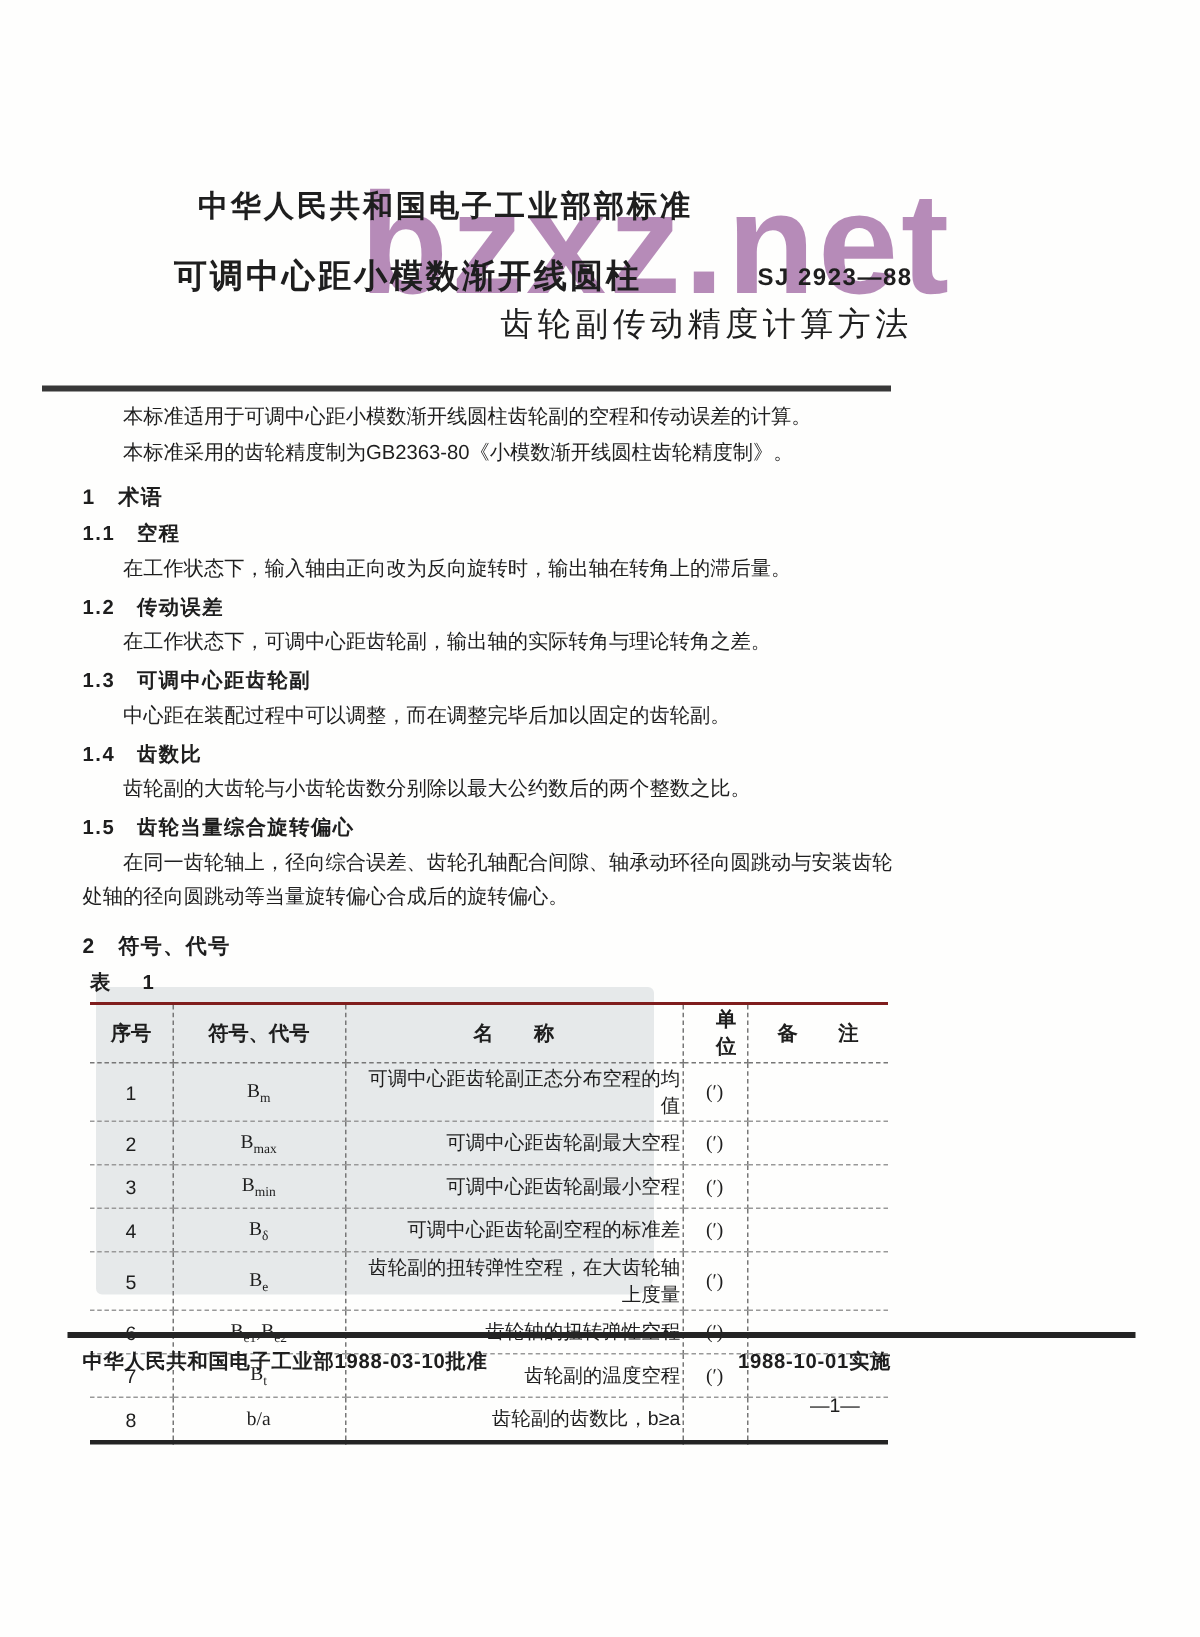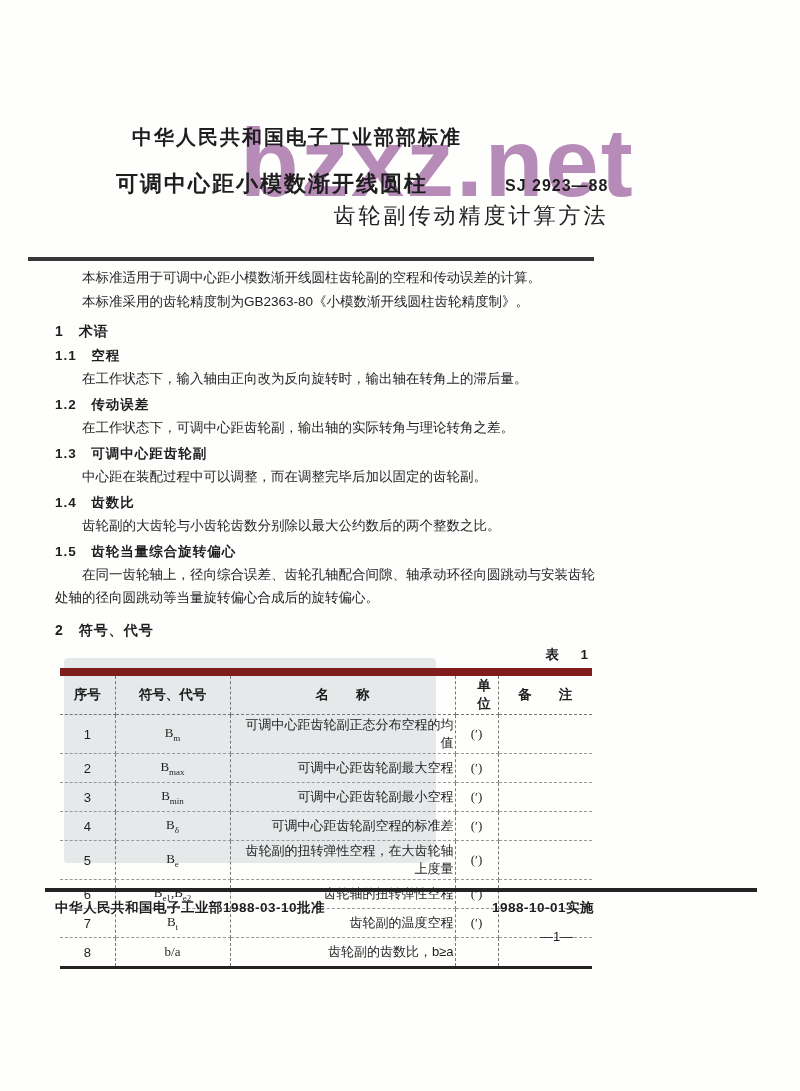--- a/index.html
+++ b/index.html
@@ -45,24 +45,24 @@
     position:absolute;top:257px;left:28px;width:566px;height:4px;
     background:#383838;z-index:2;
   }
   
   .main{position:absolute;top:266px;left:55px;width:540px;z-index:2;}
   .para{margin:0;font-size:13.5px;line-height:24px;text-indent:2em;}
   .h-num{font-size:14px;font-weight:bold;margin:9px 0 4px 0;letter-spacing:1px;}
   .term-title{font-size:13.5px;font-weight:bold;margin:6px 0 2px 0;letter-spacing:1px;}
   .term-body{margin:0 0 3px 0;font-size:13.5px;line-height:23px;text-indent:2em;}
   
-  .tbl-caption{width:532px;margin:6px 0 4px 5px;text-align:right;font-size:13.5px;font-weight:bold;letter-spacing:4px;}
+  .tbl-caption{width:532px;margin:6px 0 4px 5px;text-align:left;font-size:13.5px;font-weight:bold;letter-spacing:4px;}
   table.sym{
     margin-left:5px;width:532px;border-collapse:collapse;table-layout:fixed;
-    border-top:8px solid #7f1d1d;border-bottom:3px solid #242424;
+    border-top:2px solid #7f1d1d;border-bottom:3px solid #242424;
     font-size:13px;position:relative;z-index:2;background:transparent;
   }
   table.sym th{
     height:30px;font-size:13.5px;font-weight:bold;text-align:center;
     border-bottom:1px dashed #777;
   }
   table.sym td{height:26px;vertical-align:middle;}
   table.sym tr td{border-bottom:1px dashed #999;}
   table.sym tr:last-child td{border-bottom:none;}
   .c-sep{border-right:1px dashed #777;}

